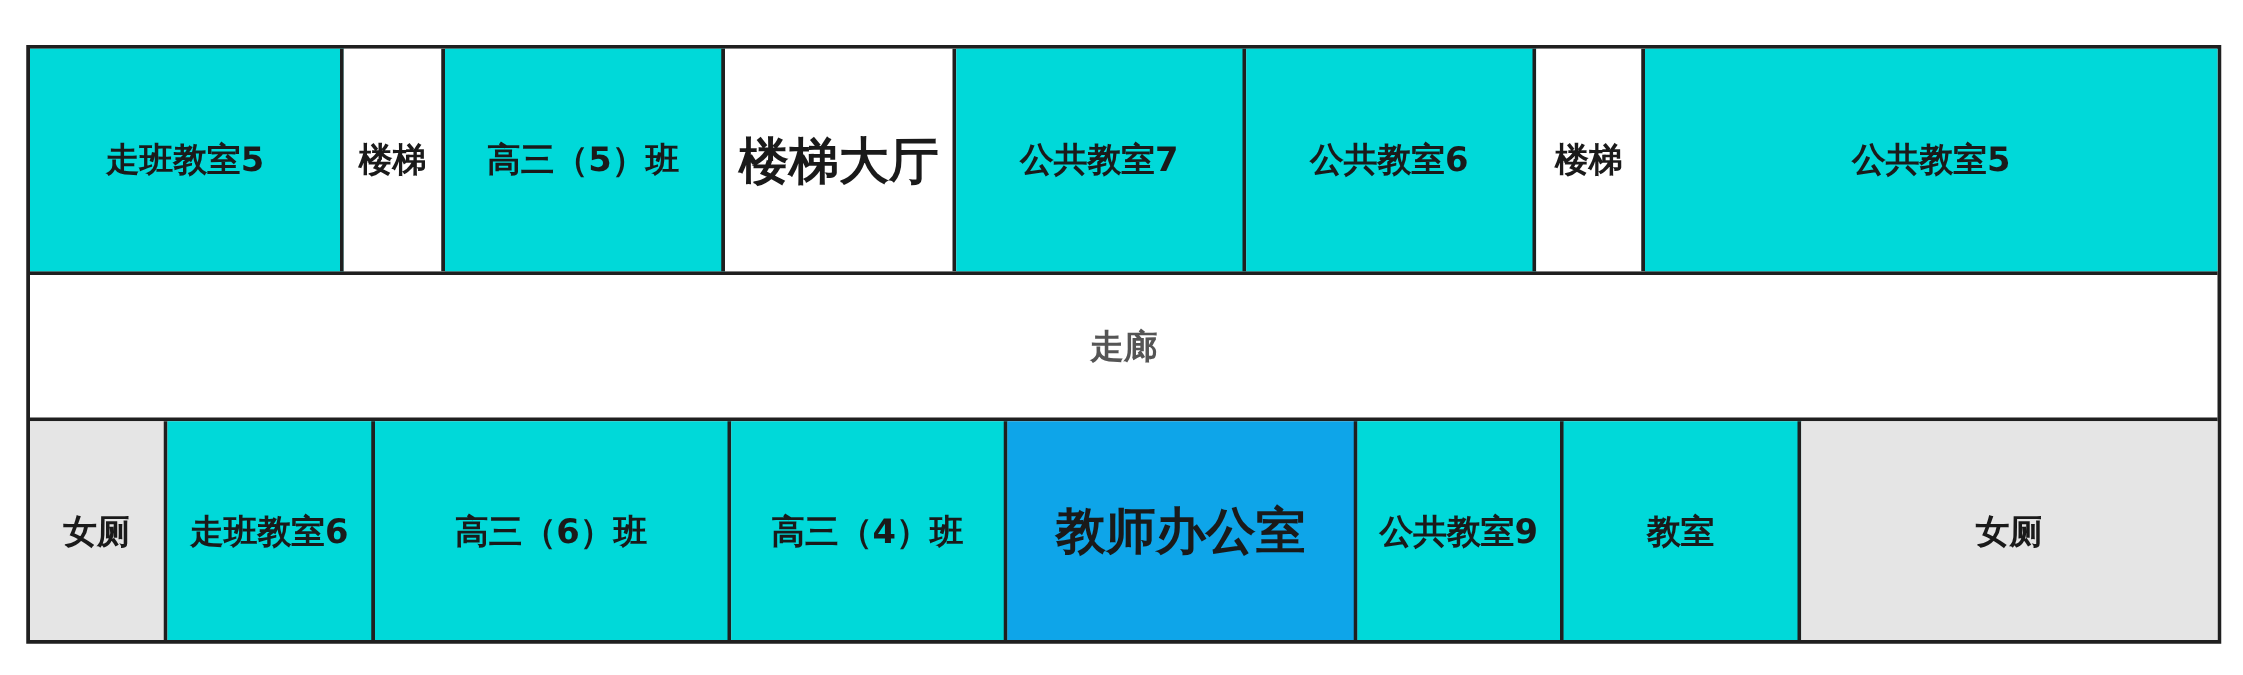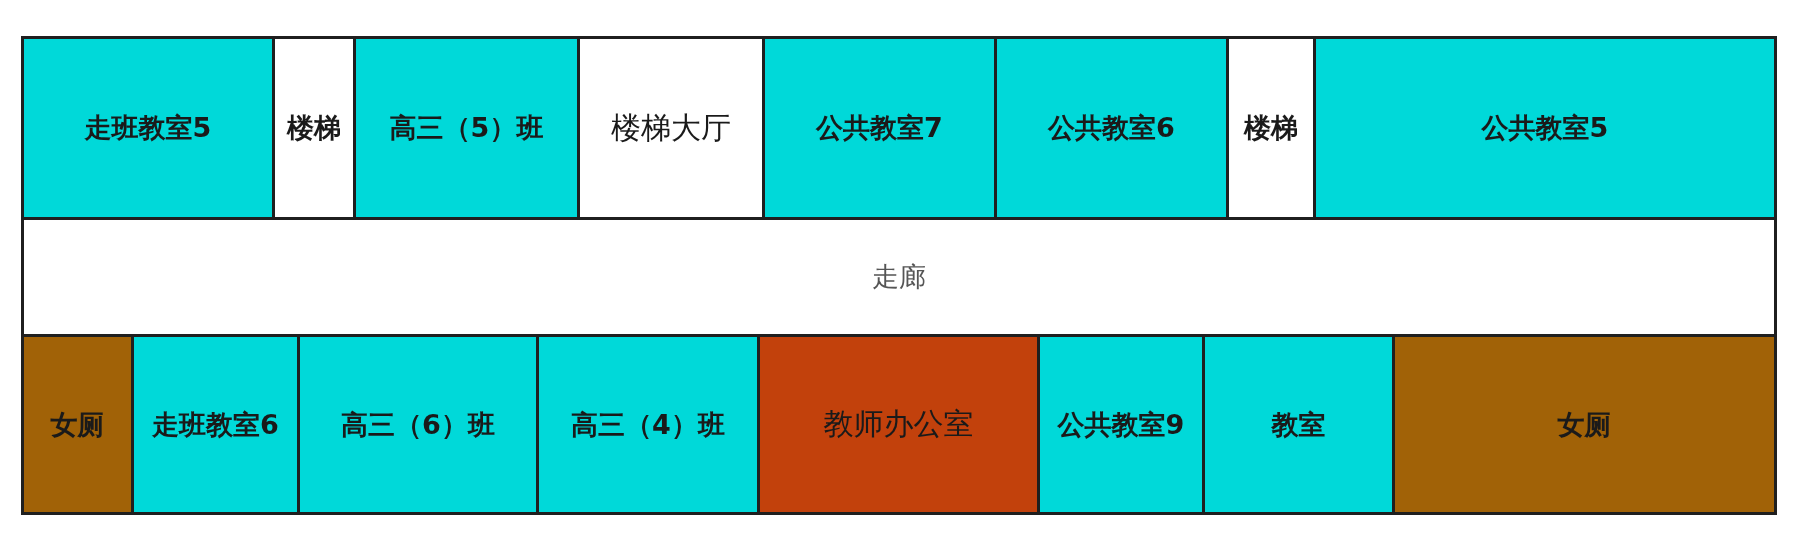--- a/index.html
+++ b/index.html
@@ -10,25 +10,25 @@
   .row { position:absolute; left:0; right:0; display:flex; }
   .row.top { top:0; height:178px; border-bottom:3px solid #1f1f1f; }
   .row.mid { top:181px; height:114px; border-bottom:3px solid #1f1f1f; }
   .row.bot { top:298px; height:175px; }
   .cell { box-sizing:border-box; height:100%; display:flex; align-items:center;
           justify-content:center; border-right:3px solid #1f1f1f;
           color:#1a1a1a; font-size:27px; font-weight:bold; white-space:nowrap; overflow:hidden; }
   .cell:last-child { border-right:none;text-align:center; }
   .cyan { background:#00d9d9; }
   .white { background:#ffffff; }
-  .pink { background:#a16207; }
-  .salmon { background:#c2410c; }
-  .regular { font-weight:normal; font-size:30px; }
+  .pink { background:#e5e5e5; }
+  .salmon { background:#0ea5e9; }
+  .regular { font-weight:bold; font-size:40px; }
   .corridor { width:100%; height:100%; display:flex; align-items:center; justify-content:center;
-              color:#555555; font-size:27px; font-weight:normal; }
+              color:#555555; font-size:27px; font-weight:bold; }
 </style>
 </head>
 <body>
 
 <div class="plan">
   <div class="row top">
     <div class="cell cyan" style="width:251px">走班教室5</div>
     <div class="cell white" style="width:81px">楼梯</div>
     <div class="cell cyan" style="width:224px">高三（5）班</div>
     <div class="cell white regular" style="width:185px">楼梯大厅</div>
@@ -38,20 +38,20 @@
     <div class="cell cyan" style="flex:1">公共教室5</div>
   </div>
 
   <div class="row mid">
     <div class="corridor">走廊</div>
   </div>
 
   <div class="row bot">
     <div class="cell pink" style="width:110px">女厕</div>
     <div class="cell cyan" style="width:166px">走班教室6</div>
-    <div class="cell cyan" style="width:239px">高三（6）班</div>
+    <div class="cell cyan" style="width:285px">高三（6）班</div>
     <div class="cell cyan" style="width:221px">高三（4）班</div>
     <div class="cell salmon regular" style="width:280px">教师办公室</div>
     <div class="cell cyan" style="width:165px">公共教室9</div>
     <div class="cell cyan" style="width:190px">教室</div>
     <div class="cell pink" style="flex:1">女厕</div>
   </div>
 </div>
 
 </body></html>

